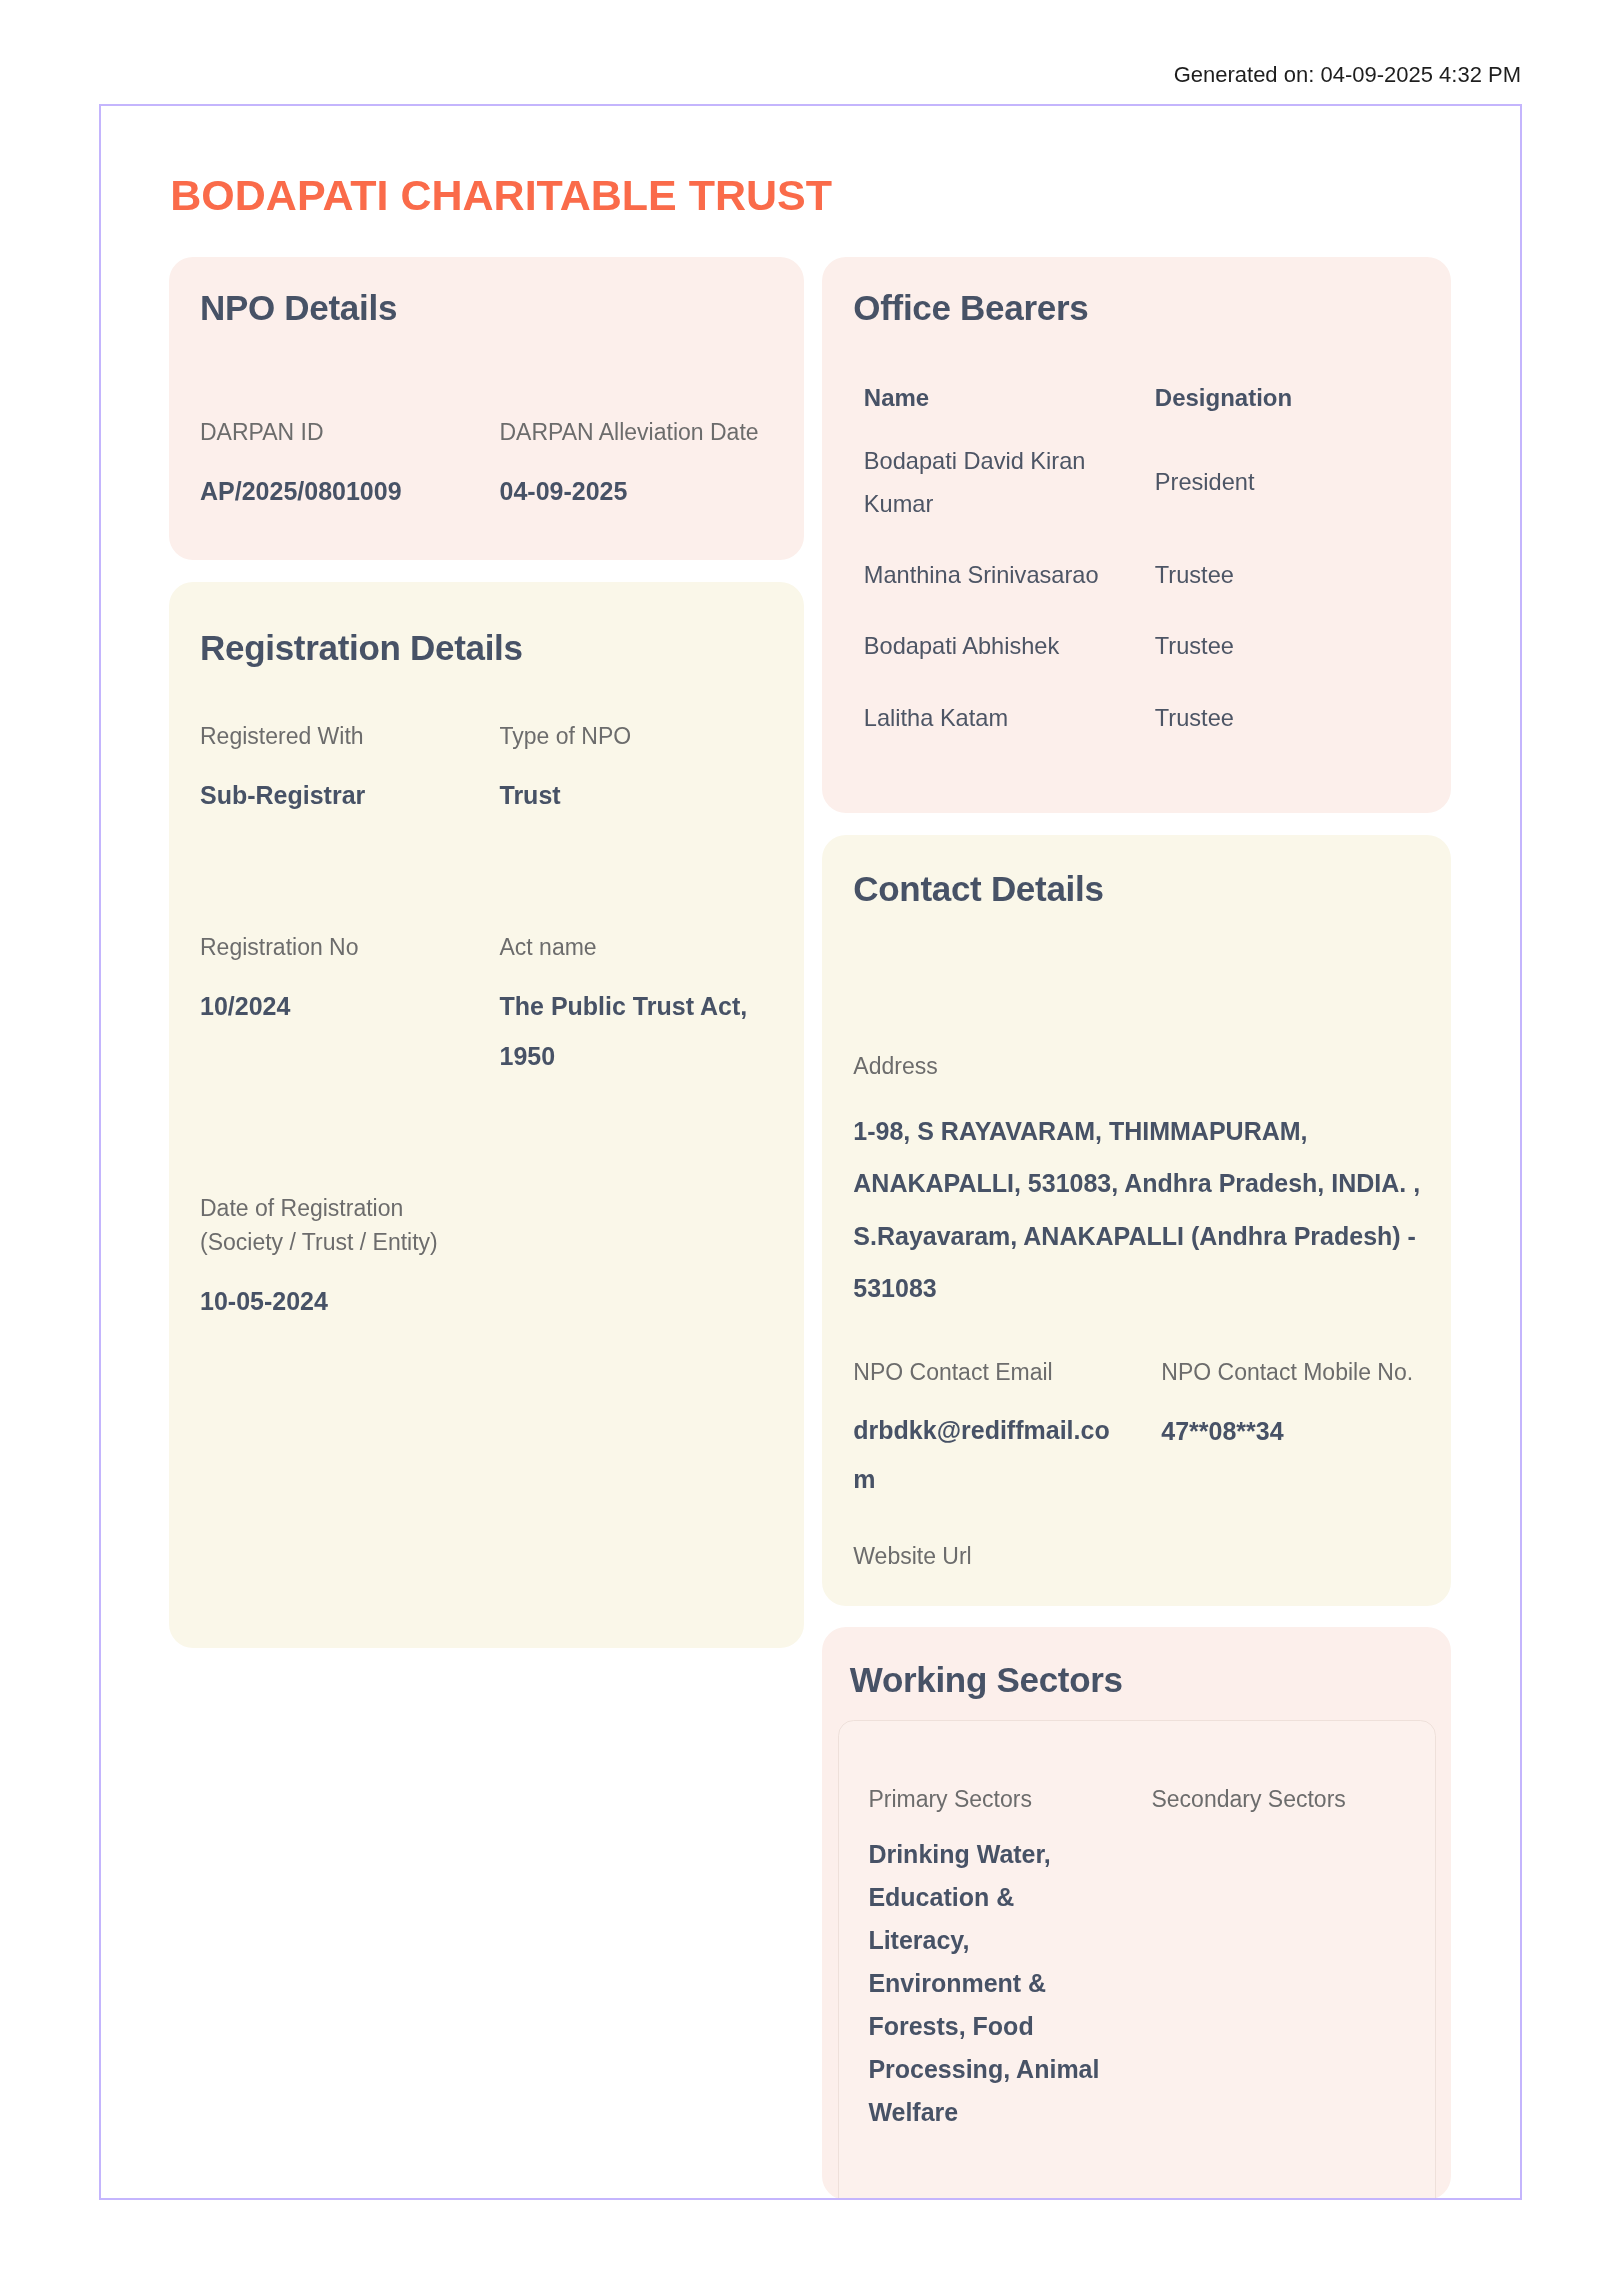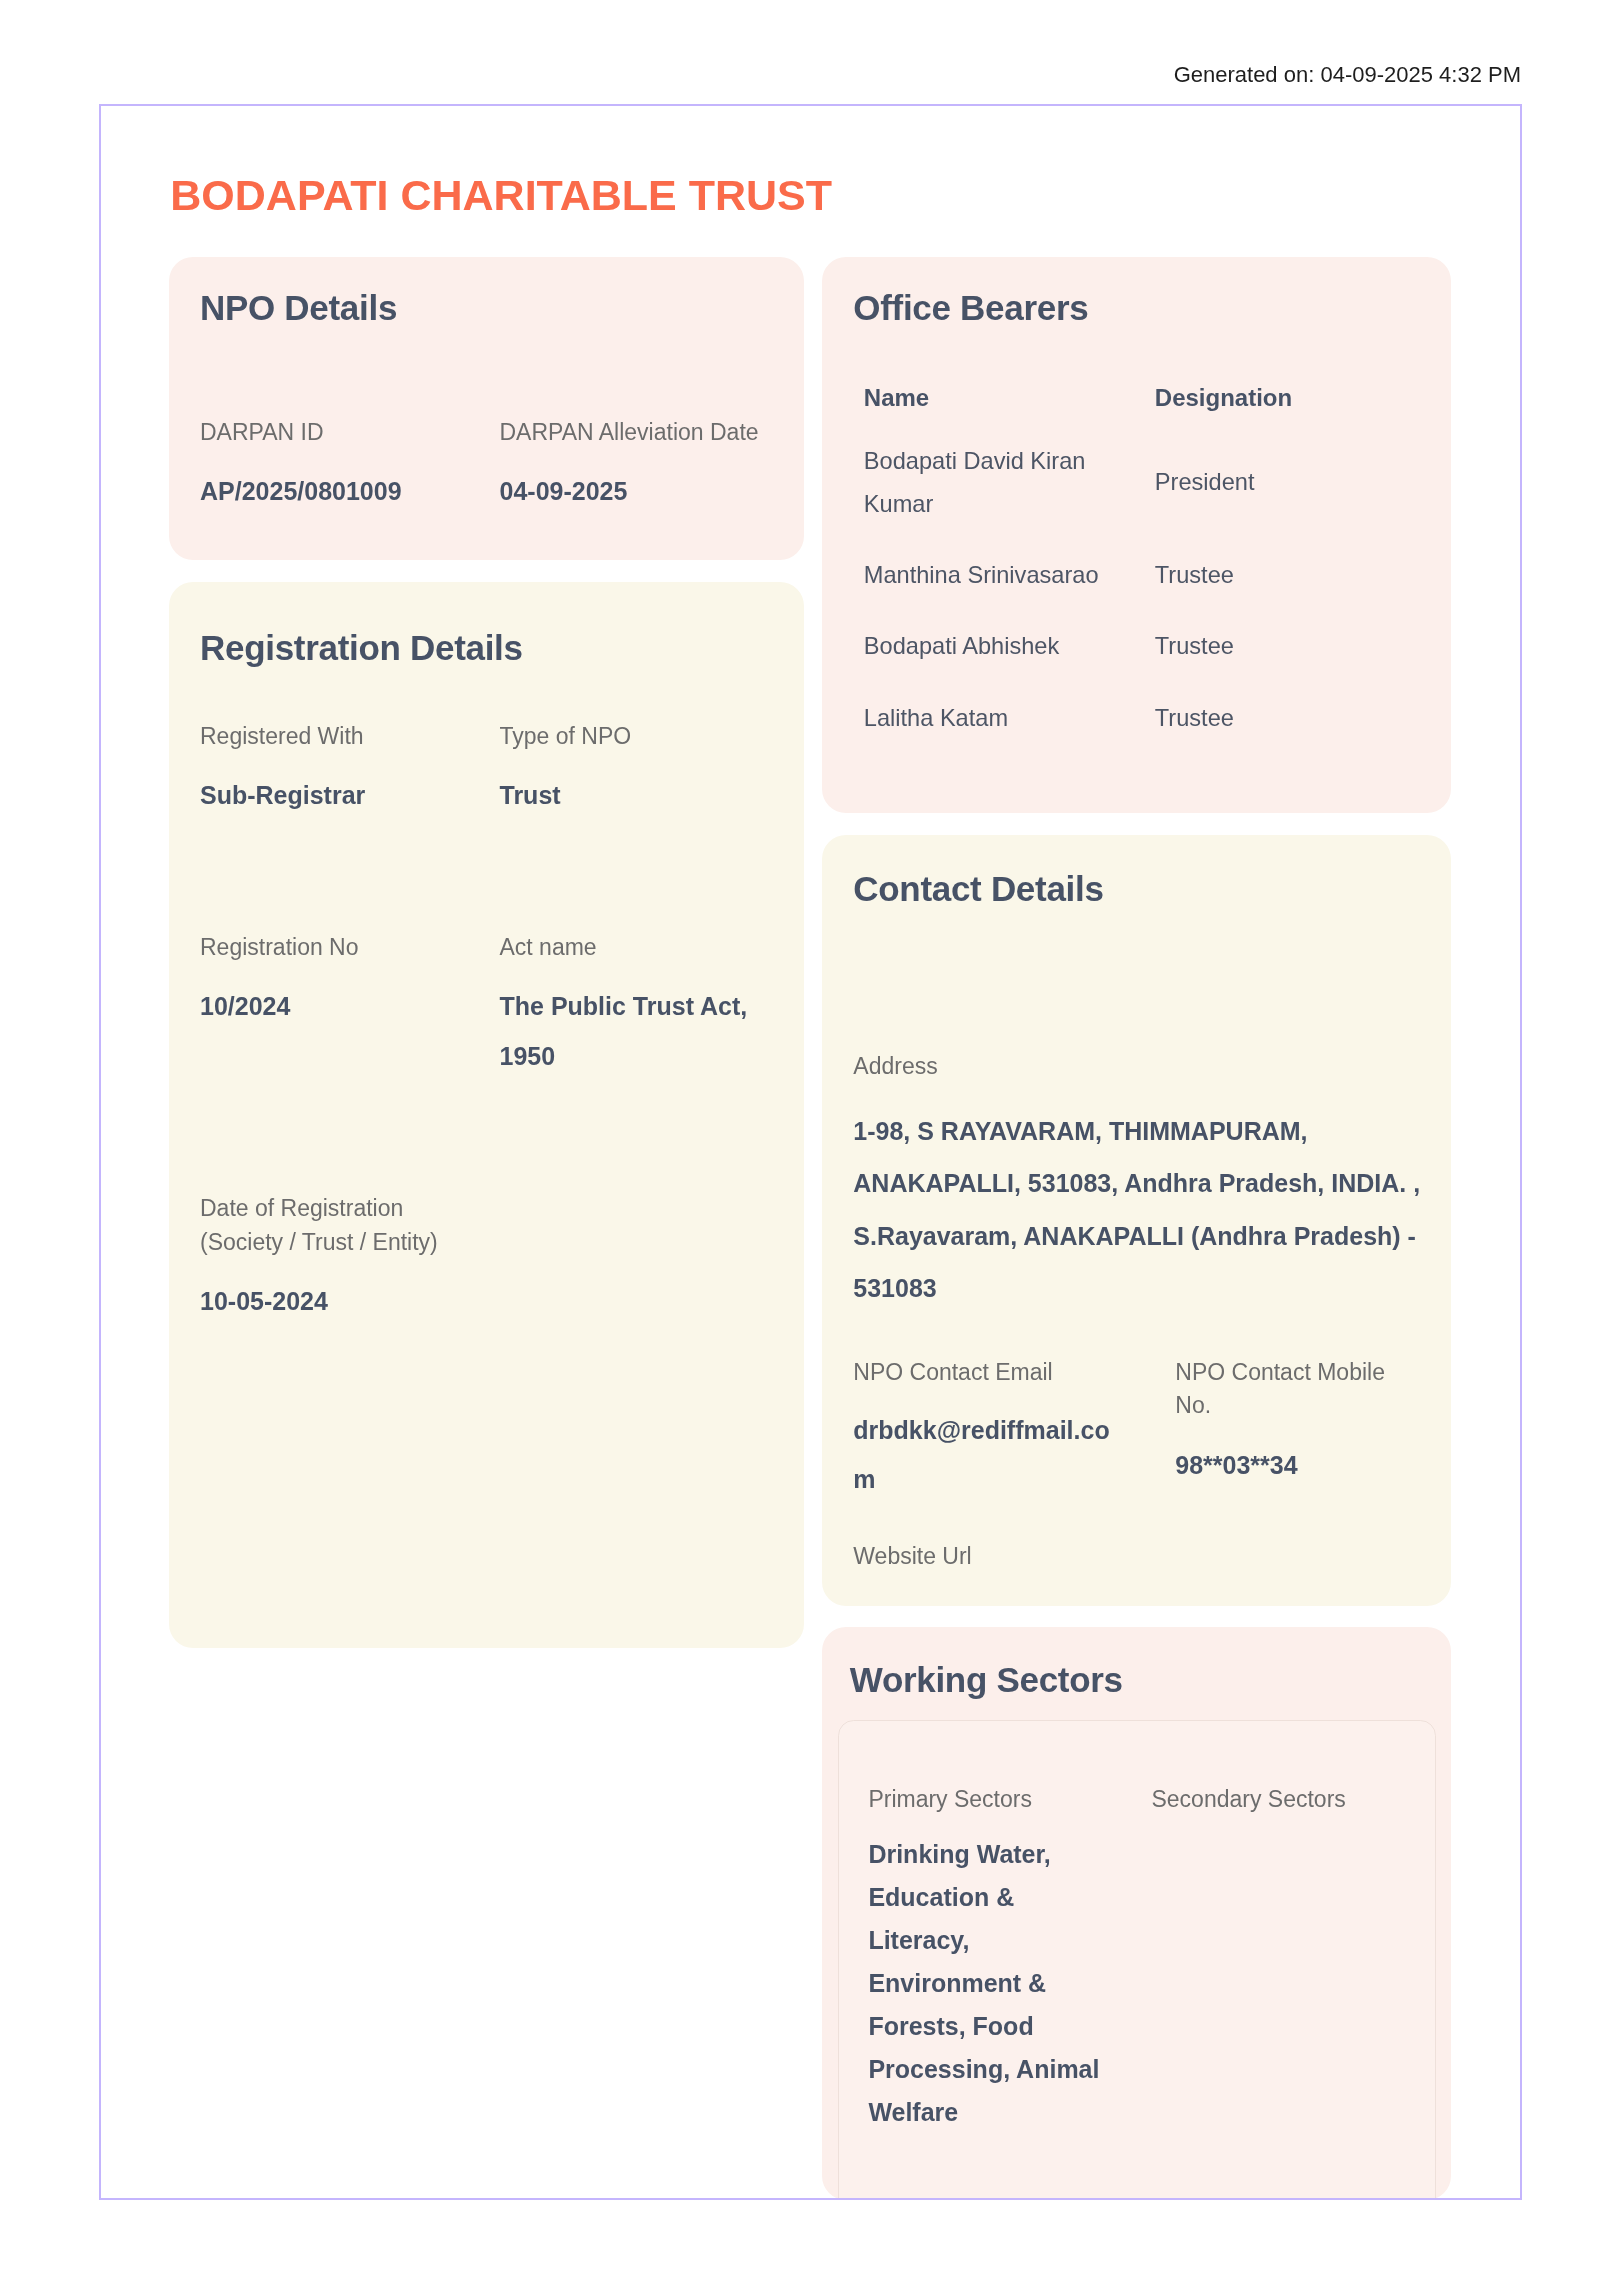--- a/index.html
+++ b/index.html
@@ -60,21 +60,21 @@
   .card-ob h2{margin-bottom:56px;}
   .ob-table{padding-left:10.5px;display:flex;flex-direction:column;gap:27.5px;}
   .ob-row{display:grid;grid-template-columns:252px 1fr;column-gap:39px;align-items:center;}
   .ob-head{font-size:24px;font-weight:700;color:var(--slate);}
   .ob-cell{font-size:23.6px;color:var(--cell);line-height:1.85;}
   
   .card-contact{height:771px;padding-top:34px;}
   .card-contact h2{margin-bottom:141px;}
   .address-label{margin-bottom:22px;}
   .address-value{line-height:2.1;}
-  .contact-grid{display:grid;grid-template-columns:265px 1fr;column-gap:57px;margin-top:41px;}
+  .contact-grid{display:grid;grid-template-columns:265px 1fr;column-gap:43px;margin-top:41px;}
   .email-value{word-break:break-all;line-height:1.95;}
   .website{margin-top:36px;}
   
   .card-ws{height:573px;padding:33px 15.7px;}
   .card-ws h2{margin-left:11.8px;margin-bottom:19.6px;}
   .ws-inner{
     border:1.3px solid var(--inner-border);background:#fcf1ed;border-radius:15.7px;
     padding:62px 29.4px 39px;min-height:589px;box-sizing:border-box;
   }
   .ws-grid{display:grid;grid-template-columns:1fr 1fr;column-gap:29.4px;}
@@ -172,21 +172,21 @@
             <div class="label address-label">Address</div>
             <div class="value address-value">1-98, S RAYAVARAM, THIMMAPURAM, ANAKAPALLI, 531083, Andhra Pradesh, INDIA. , S.Rayavaram, ANAKAPALLI (Andhra Pradesh) - 531083</div>
           </div>
           <div class="contact-grid">
             <div class="field">
               <div class="label">NPO Contact Email</div>
               <div class="value email-value">drbdkk@rediffmail.com</div>
             </div>
             <div class="field">
               <div class="label">NPO Contact Mobile No.</div>
-              <div class="value">98**03**34</div>
+              <div class="value">47**08**34</div>
             </div>
           </div>
           <div class="field website">
             <div class="label">Website Url</div>
             <div class="value">--</div>
           </div>
         </section>
 
         <section class="card pink card-ws">
           <h2>Working Sectors</h2>

